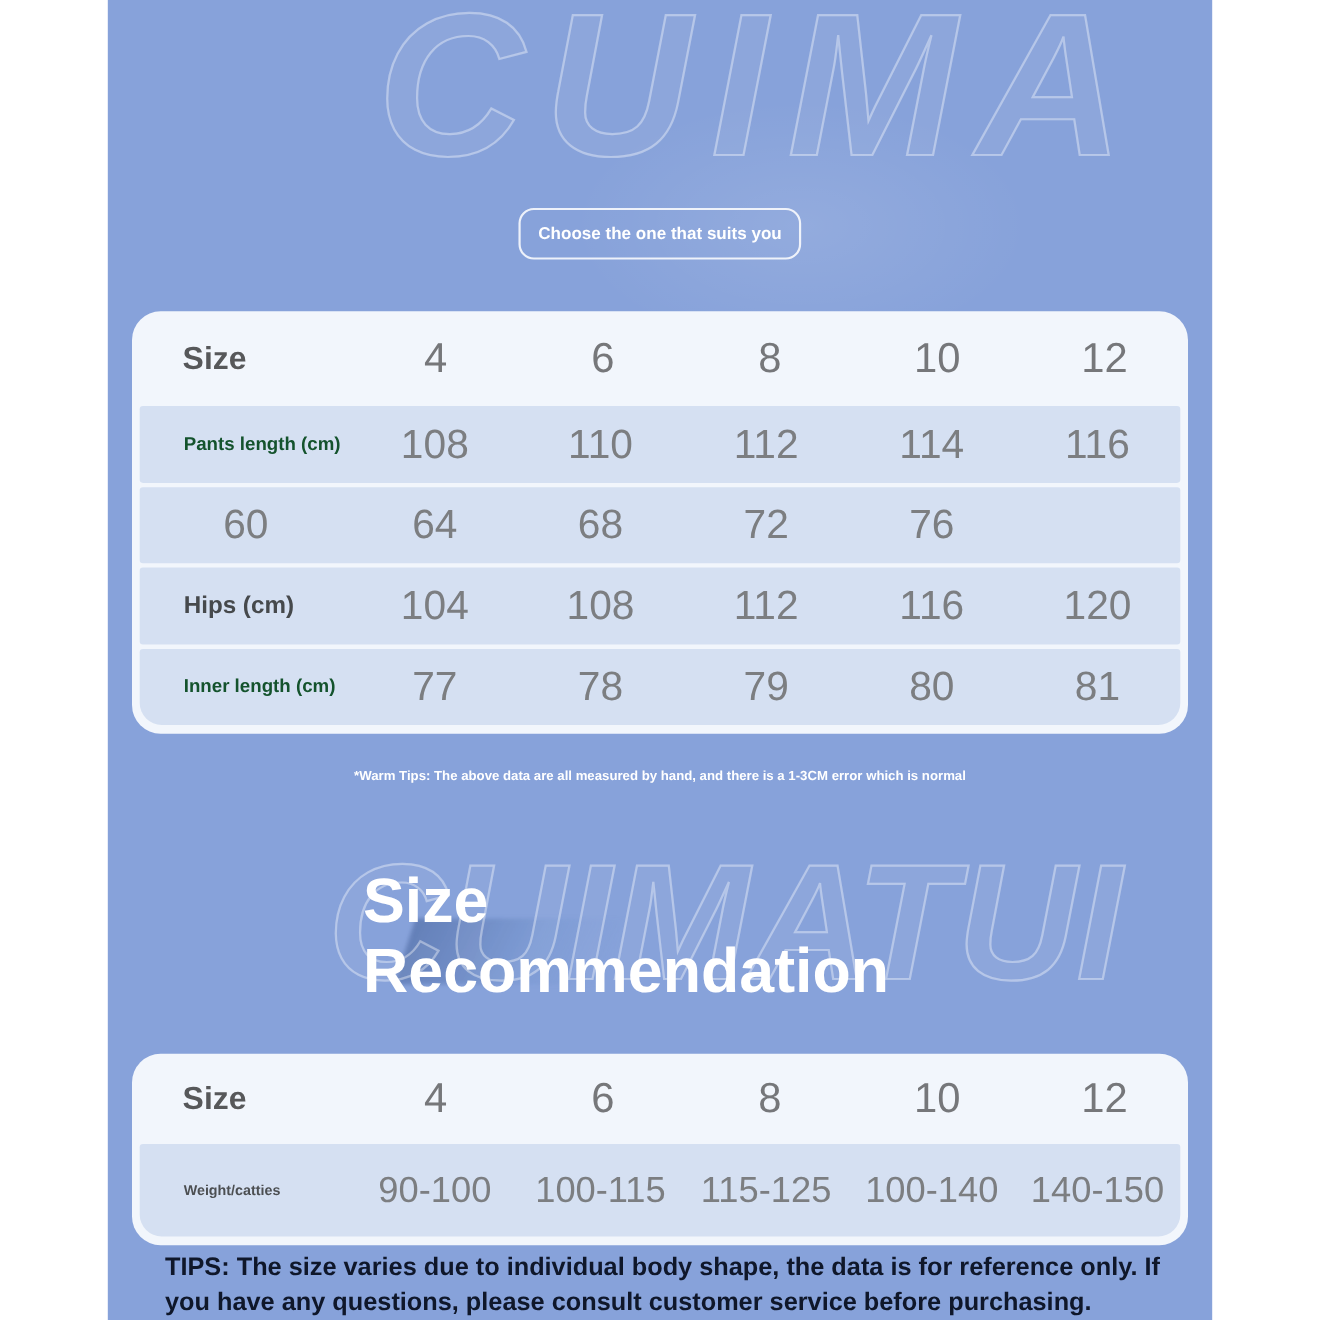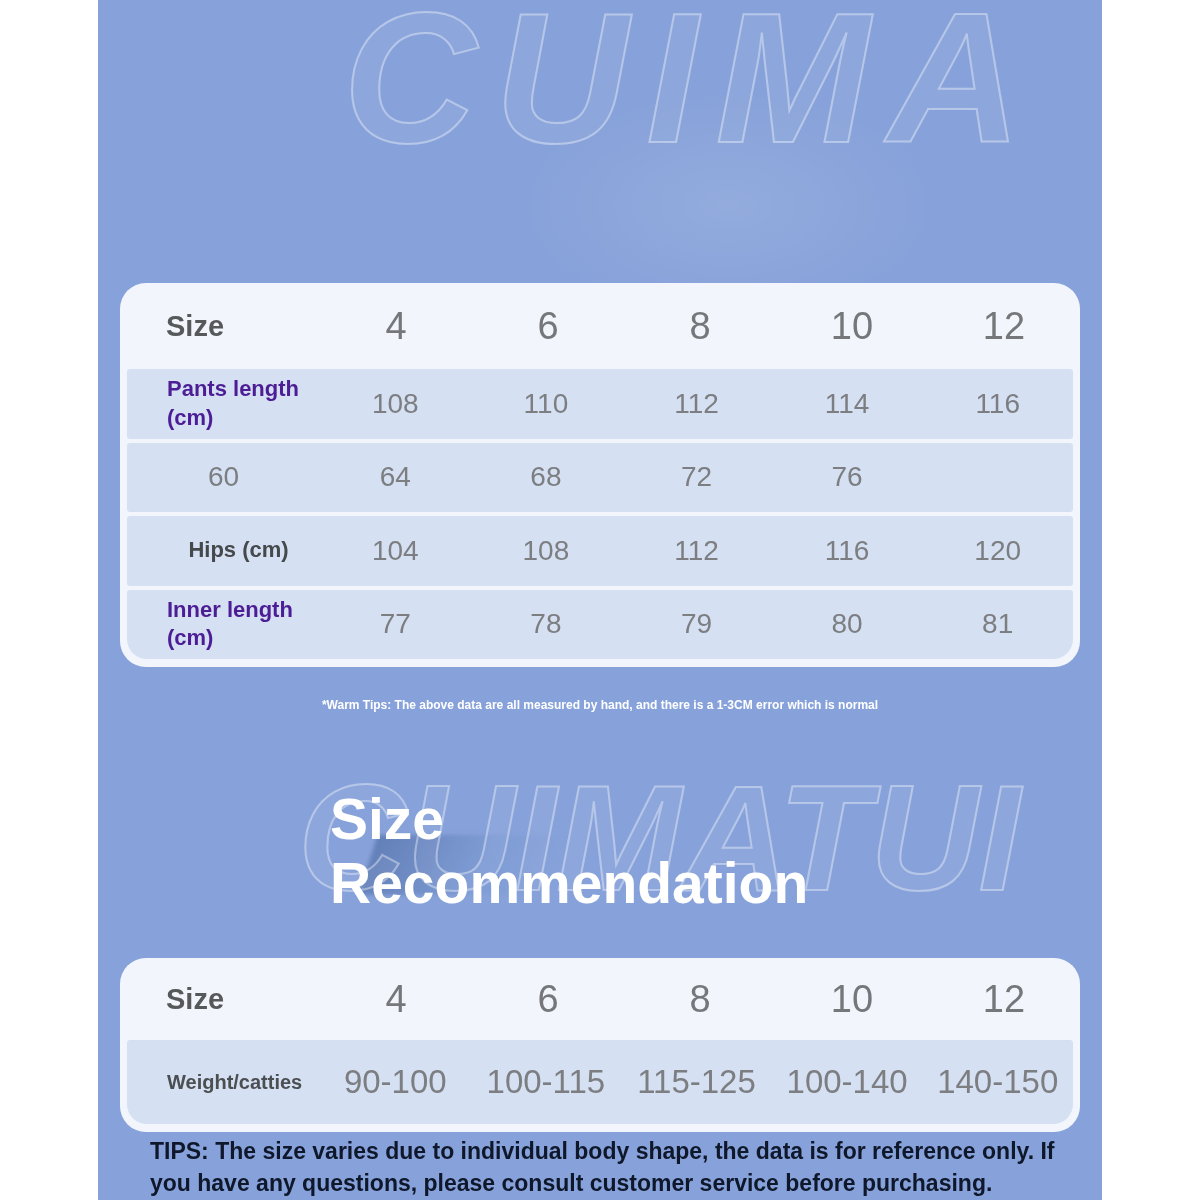--- a/index.html
+++ b/index.html
@@ -49,24 +49,24 @@
   .card-1 .t-header{height:86px;grid-template-columns:200px repeat(5,1fr);}
   .card-2 .t-header{height:82px;grid-template-columns:200px repeat(5,1fr);}
   .t-header .h-label{padding-left:46px;font-size:29px;font-weight:700;color:#57585a;}
   .t-header .h-size{font-size:38px;font-weight:400;color:#76777a;text-align:center;}
   .t-body{flex:1;display:flex;flex-direction:column;gap:4px;padding:0 7px 8px 7px;}
   .t-row{
     flex:1;background:#d5e0f2;display:grid;grid-template-columns:193px repeat(5,1fr);
     align-items:center;border-radius:3px;
   }
   .t-row:last-child{border-radius:3px 3px 20px 20px;}
-  .r-label{padding-left:40px;font-size:22px;font-weight:700;color:#4c1d95;line-height:1.3;padding-right:10px;}
-  .r-label.big{font-size:22px;color:#46494c;text-align:center;}
-  .r-label.mid{font-size:20px;color:#4c4f52;}
-  .r-value{font-size:28px;font-weight:400;color:#7c7e81;text-align:center;}
+  .r-label{padding-left:40px;font-size:17px;font-weight:700;color:#14532d;line-height:1.3;padding-right:10px;}
+  .r-label.big{font-size:22px;color:#46494c;}
+  .r-label.mid{font-size:13px;color:#4c4f52;}
+  .r-value{font-size:37px;font-weight:400;color:#7c7e81;text-align:center;}
   .card-2 .r-value{font-size:33px;}
   .warm-tips{
     position:absolute;left:0;top:698px;width:100%;text-align:center;
     color:#ffffff;font-size:12px;font-weight:700;
   }
   .section2-title{
     position:absolute;left:232px;top:788px;color:#ffffff;
     font-size:57px;font-weight:700;line-height:1.12;
   }
   .bottom-tips{
@@ -78,20 +78,21 @@
 <body>
 
 <div class="blue-panel">
 
   <div class="blob1"></div>
   <div class="blob2"></div>
 
   <div class="watermark wm-top">CUIMA</div>
 
 
+  <div class="pill">Choose the one that suits you</div>
 
   <div class="table-card card-1">
     <div class="t-header">
       <div class="h-label">Size</div>
       <div class="h-size">4</div>
       <div class="h-size">6</div>
       <div class="h-size">8</div>
       <div class="h-size">10</div>
       <div class="h-size">12</div>
     </div>

